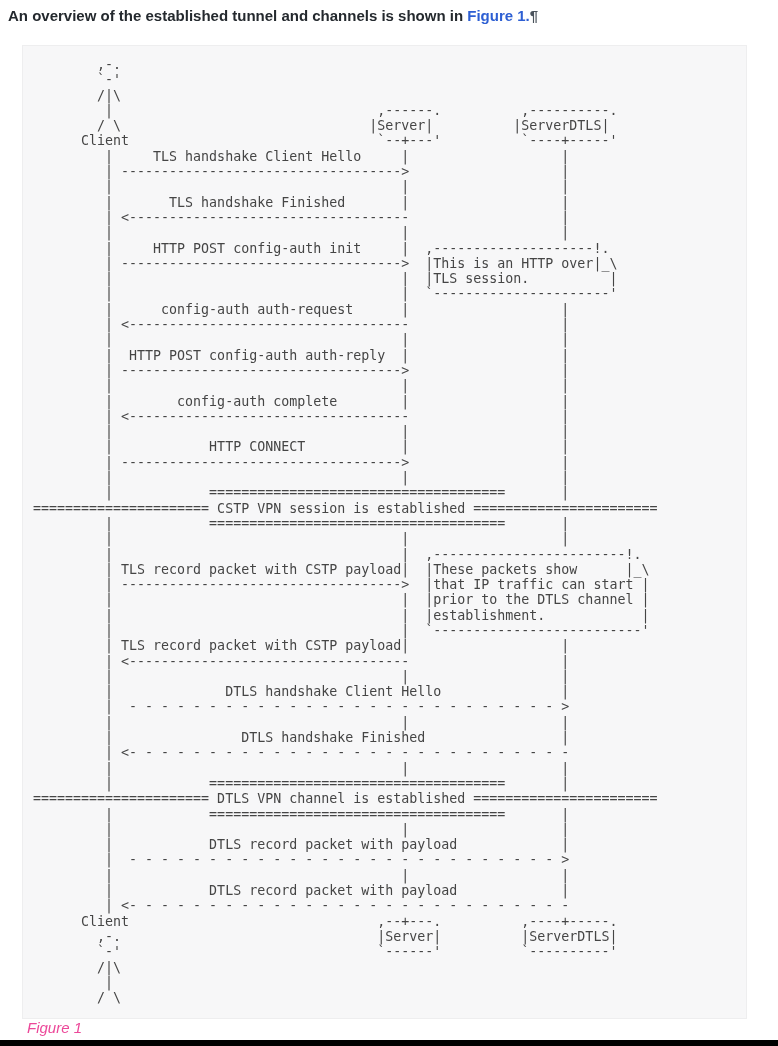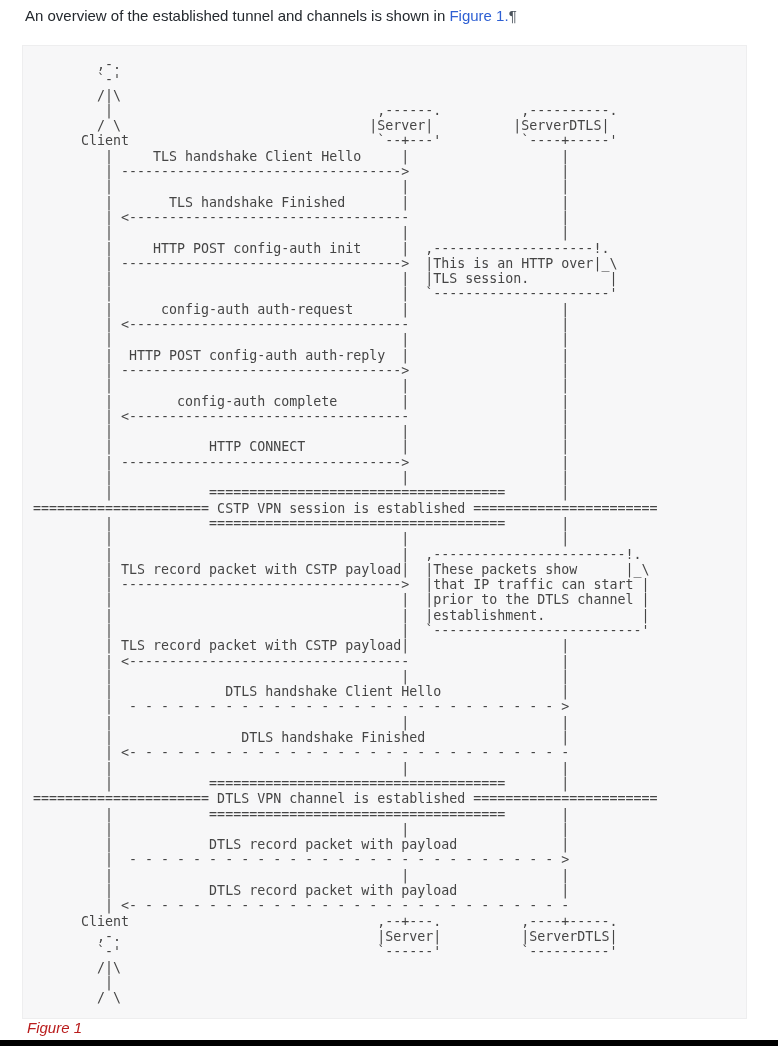--- a/index.html
+++ b/index.html
@@ -5,25 +5,26 @@
   html, body { margin: 0; padding: 0; }
   body {
     width: 778px; height: 1046px;
     background: #ffffff;
     position: relative;
     overflow: hidden;
     font-family: "Liberation Sans", sans-serif;
   }
   .intro {
     position: absolute;
-    top: 6px; left: 25px;
+    top: 6px; left: 8px;
     width: 720px;
     font-size: 15px;
     line-height: 20px;
     color: #24292e;
+    font-weight: bold;
   }
   .intro a {
     color: #2d5fd3;
     text-decoration: none;
     cursor: pointer;
   }
   .pilcrow { color: #49525b; }
   .figure-box {
     position: absolute;
     left: 22px; top: 45px;
@@ -39,21 +40,21 @@
     font-size: 13.3px;
     line-height: 15.3px;
     color: #454545;
     white-space: pre;
   }
   .caption {
     position: absolute;
     left: 27px; top: 1019px;
     font-size: 15px;
     font-style: italic;
-    color: #b91c1c;
+    color: #ec4899;
   }
   .bottom-bar {
     position: absolute;
     left: 0; bottom: 0;
     width: 778px; height: 6px;
     background: #000000;
   }
 </style>
 </head>
 <body>

